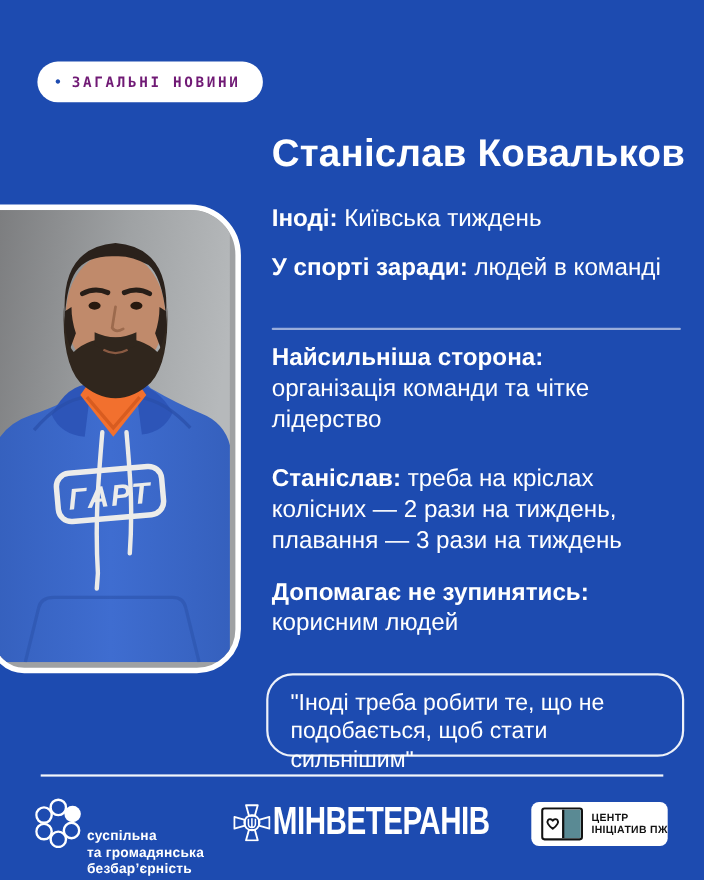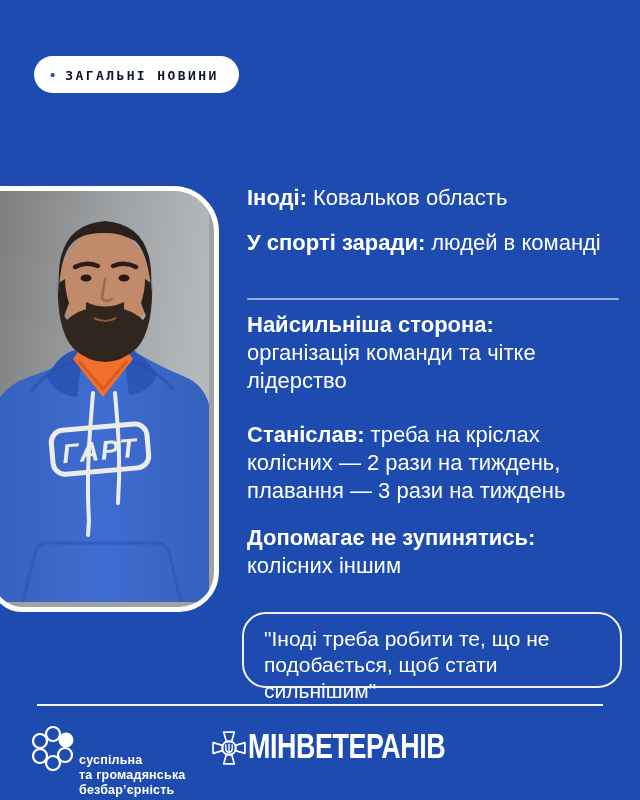--- a/index.html
+++ b/index.html
@@ -11,21 +11,21 @@
   }
   
   .badge{
     position:absolute; left:34px; top:56px; height:37px;
     background:#ffffff; border-radius:19px;
     display:flex; align-items:center; padding:0 20px 0 16px; gap:10px;
   }
   .badge .dot{ color:#1d4bb0; font-size:15px; line-height:1; }
   .badge .lbl{
     font-family:"DejaVu Sans Mono", monospace;
-    font-size:13px; font-weight:bold; letter-spacing:2.4px; color:#0f172a;
+    font-size:13px; font-weight:bold; letter-spacing:2.4px; color:#701a75;
     padding-top:1px; white-space:nowrap;
   }
   
   .title{
     position:absolute; left:247px; top:120px; width:385px;
     color:#fff; font-size:35px; font-weight:bold; letter-spacing:.2px; white-space:nowrap;
   }
   
   .tblock{ position:absolute; left:247px; width:378px; color:#fff; font-size:22px; line-height:28px;}
   .tblock .b{ font-weight:bold; margin-right:6px; }
@@ -69,20 +69,21 @@
 </head>
 <body>
 
 <div class="canvas">
 
   <div class="badge">
     <span class="dot">•</span>
     <span class="lbl">ЗАГАЛЬНІ НОВИНИ</span>
   </div>
 
+  <div class="title">Станіслав Ковальков</div>
 
   <div class="photo-frame">
     <svg width="214" height="411" viewBox="0 0 214 411">
       <defs>
         <linearGradient id="bgGrad" x1="0" y1="0" x2="1" y2="0.25">
           <stop offset="0" stop-color="#7b7c7e"></stop>
           <stop offset="0.55" stop-color="#9fa2a4"></stop>
           <stop offset="1" stop-color="#b6b9bb"></stop>
         </linearGradient>
         <linearGradient id="hoodGrad" x1="0" y1="0" x2="1" y2="0">
@@ -130,21 +131,21 @@
       <g transform="rotate(-5 106 258)">
         <rect x="57" y="236" width="96" height="44" rx="12" fill="none" stroke="#ececea" stroke-width="5"></rect>
         <text x="105" y="269" text-anchor="middle" font-family="Liberation Sans, sans-serif" font-size="27" font-weight="bold" font-style="italic" letter-spacing="2" fill="#ececea">ГАРТ</text>
       </g>
 
       <path d="M28,411 L40,362 Q42,352 54,352 L162,352 Q172,352 174,362 L186,411" stroke="#2c55ae" stroke-width="3" fill="none" opacity=".65"></path>
     </svg>
   </div>
 
   <div class="tblock" style="top:184px">
-    <div><span class="b">Іноді:</span><span>Ковальков область</span></div>
+    <div><span class="b">Іноді:</span><span>Київська тиждень</span></div>
   </div>
 
   <div class="tblock" style="top:229px">
     <div><span class="b">У спорті заради:</span><span>людей в команді</span></div>
   </div>
 
   <div class="divider"></div>
 
   <div class="tblock" style="top:311px">
     <div class="b">Найсильніша сторона:</div>
@@ -153,21 +154,21 @@
   </div>
 
   <div class="tblock" style="top:421px">
     <div><span class="b">Станіслав:</span><span>треба на кріслах</span></div>
     <div>колісних — 2 рази на тиждень,</div>
     <div>плавання — 3 рази на тиждень</div>
   </div>
 
   <div class="tblock" style="top:524px">
     <div class="b">Допомагає не зупинятись:</div>
-    <div>колісних іншим</div>
+    <div>корисним людей</div>
   </div>
 
   <div class="quote">
     <div>"Іноді треба робити те, що не</div>
     <div>подобається, щоб стати сильнішим"</div>
   </div>
 
   <div class="footer-divider"></div>
 
   <svg class="bf-logo" width="44" height="46" viewBox="0 0 44 46">
@@ -191,14 +192,28 @@
       <path d="M11 1 h10 l-2.5 9 h-5 Z"></path>
       <path d="M11 31 h10 l-2.5 -9 h-5 Z"></path>
       <path d="M1 11 v10 l9 -2.5 v-5 Z"></path>
       <path d="M31 11 v10 l-9 -2.5 v-5 Z"></path>
       <circle cx="16" cy="16" r="6.5"></circle>
       <path d="M13 12.5 v4.5 q0 3 3 3 q3 0 3 -3 v-4.5 M16 12 v8" stroke-width="1.3"></path>
     </g>
   </svg>
   <div class="min-name">МІНВЕТЕРАНІВ</div>
 
+  <div class="center-badge">
+    <div class="cb-icon">
+      <div class="cb-left">
+        <svg width="13" height="12" viewBox="0 0 13 12">
+          <path d="M6.5 10.5 C2.2 7.2 0.8 4.4 2.2 2.6 C3.3 1.2 5.4 1.5 6.5 3.1 C7.6 1.5 9.7 1.2 10.8 2.6 C12.2 4.4 10.8 7.2 6.5 10.5 Z" fill="none" stroke="#121212" stroke-width="1.7" stroke-linejoin="round"></path>
+        </svg>
+      </div>
+      <div class="cb-right"></div>
+    </div>
+    <div class="cb-text">
+      <div>ЦЕНТР</div>
+      <div>ІНІЦІАТИВ ПЖ</div>
+    </div>
+  </div>
 
 </div>
 
 </body></html>

